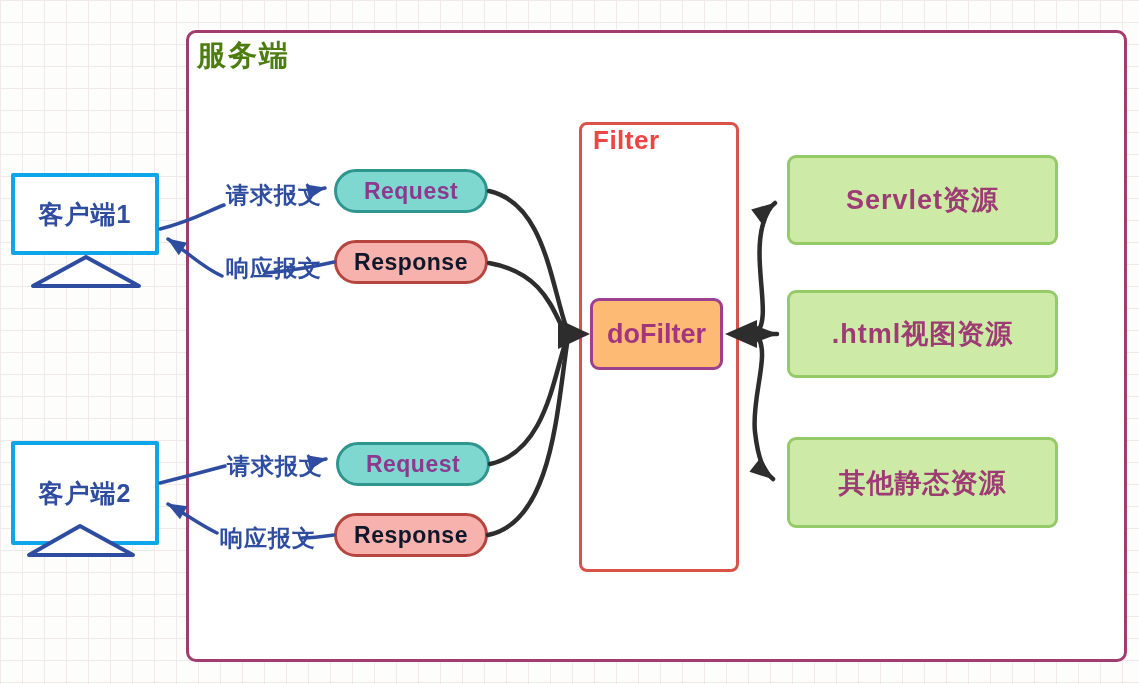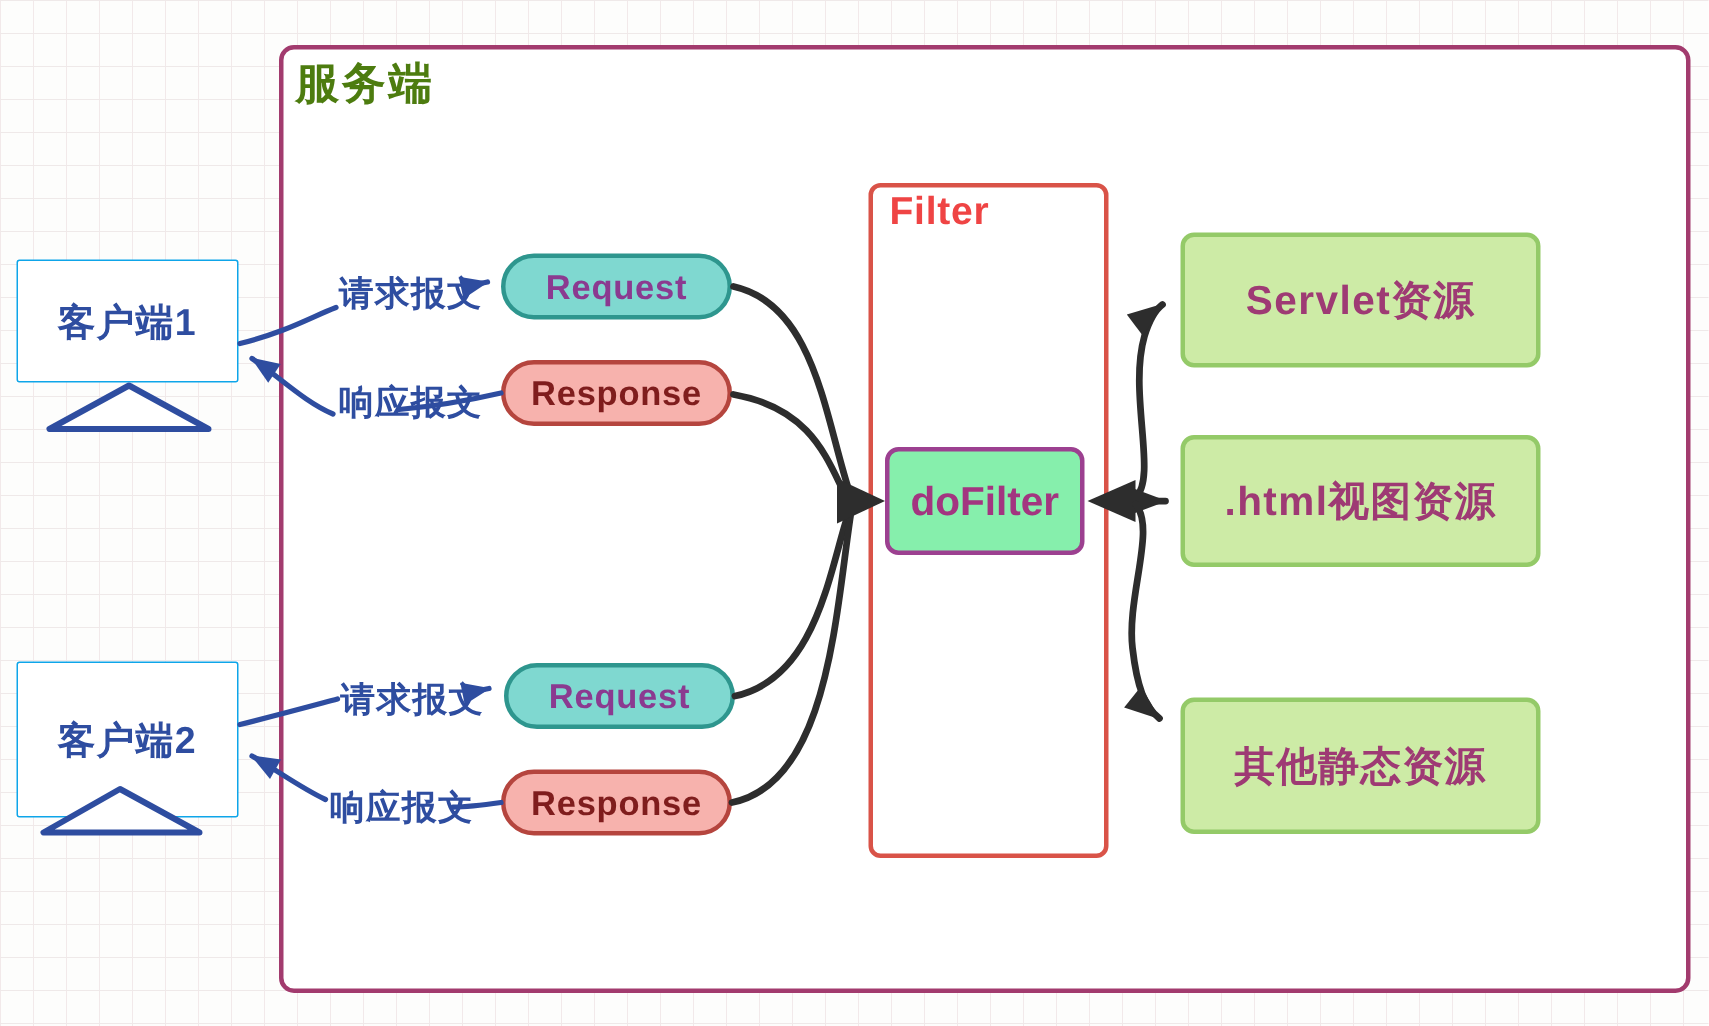--- a/index.html
+++ b/index.html
@@ -14,62 +14,62 @@
   }
   .abs{position:absolute;box-sizing:border-box;}
   .server-box{
     left:186px;top:30px;width:941px;height:632px;
     background:#ffffff;border:3.5px solid #a23b6e;border-radius:10px;
   }
   .server-title{
     left:197px;top:36px;font-size:29px;font-weight:bold;color:#4d7c0f;letter-spacing:2px;
   }
   .client-box{
-    width:148px;background:#ffffff;border:1px solid #0ea5e9;border-radius:2px;
+    width:148px;background:#ffffff;border:4px solid #0ea5e9;border-radius:2px;
     display:flex;align-items:center;justify-content:center;
     font-size:25px;font-weight:bold;color:#2e4da0;letter-spacing:1px;
   }
   .client1{left:11px;top:173px;height:82px;}
   .client2{left:11px;top:441px;height:104px;}
   .flow-label{
     font-size:23px;font-weight:bold;color:#2e4da0;letter-spacing:1px;white-space:nowrap;
   }
   .pill{
     width:154px;height:44px;border-radius:22px;
     display:flex;align-items:center;justify-content:center;
     font-size:23px;font-weight:bold;letter-spacing:.5px;
   }
   .pill-request{background:#7fd8d0;border:3px solid #2e968e;color:#8b3a90;text-align:center;}
-  .pill-response{background:#f7b2ad;border:3px solid #b5453e;color:#7f1d1d;}
+  .pill-response{background:#f7b2ad;border:3px solid #b5453e;color:#0f172a;}
   .req1{left:334px;top:169px;}
   .resp1{left:334px;top:240px;}
   .req2{left:336px;top:442px;}
   .resp2{left:334px;top:513px;}
   .filter-box{
     left:579px;top:122px;width:160px;height:450px;
     border:3px solid #d95348;border-radius:8px;background:transparent;
   }
   .filter-title{
     left:593px;top:125px;font-size:26px;font-weight:bold;color:#ef4444;letter-spacing:.5px;
   }
   .dofilter-box{
     left:590px;top:298px;width:133px;height:72px;
-    background:#86efac;border:3.5px solid #9c4090;border-radius:9px;
+    background:#fdba74;border:3.5px solid #9c4090;border-radius:9px;
     display:flex;align-items:center;justify-content:center;
     font-size:27px;font-weight:bold;color:#a33580;
   }
   .res-box{
-    left:787px;width:240px;
+    left:787px;width:271px;
     background:#cdeba6;border:3px solid #94ca68;border-radius:9px;
     display:flex;align-items:center;justify-content:center;
     font-size:27px;font-weight:bold;color:#9e3a74;letter-spacing:1px;
   }
   .res1{top:155px;height:90px;}
   .res2{top:290px;height:88px;}
-  .res3{top:437px;height:91px;margin-top:28px;}
+  .res3{top:437px;height:91px;}
   svg.overlay{position:absolute;left:0;top:0;width:1139px;height:684px;pointer-events:none;}
 </style>
 </head>
 <body>
 
 <div class="abs server-box"></div>
 <div class="abs server-title">服务端</div>
 
 <div class="abs filter-box"></div>
 <div class="abs filter-title">Filter</div>

